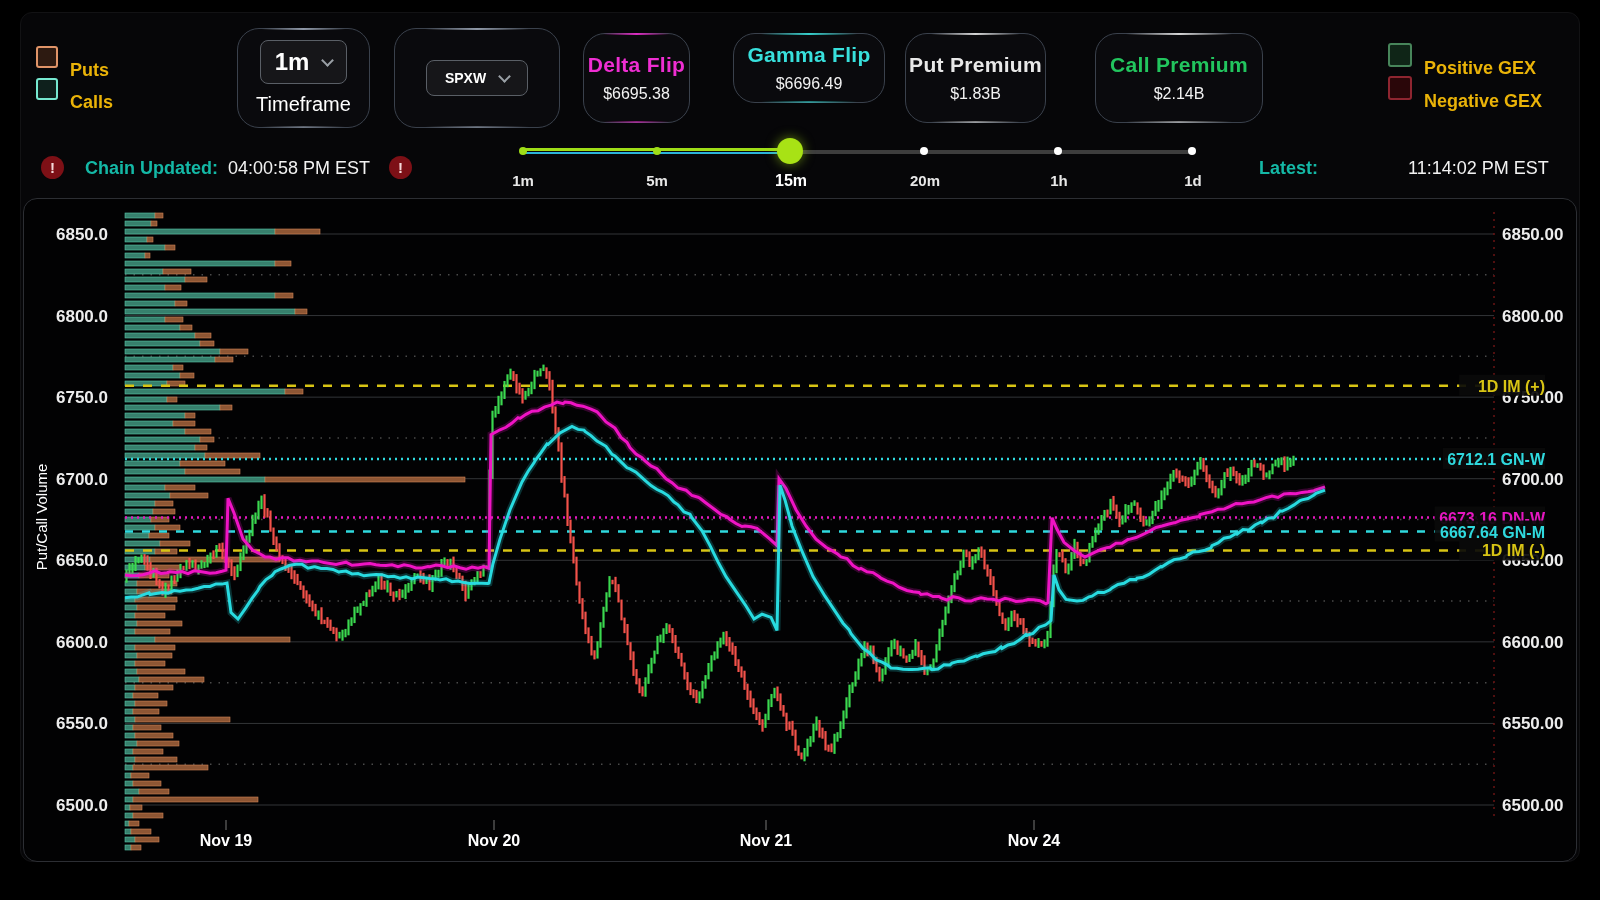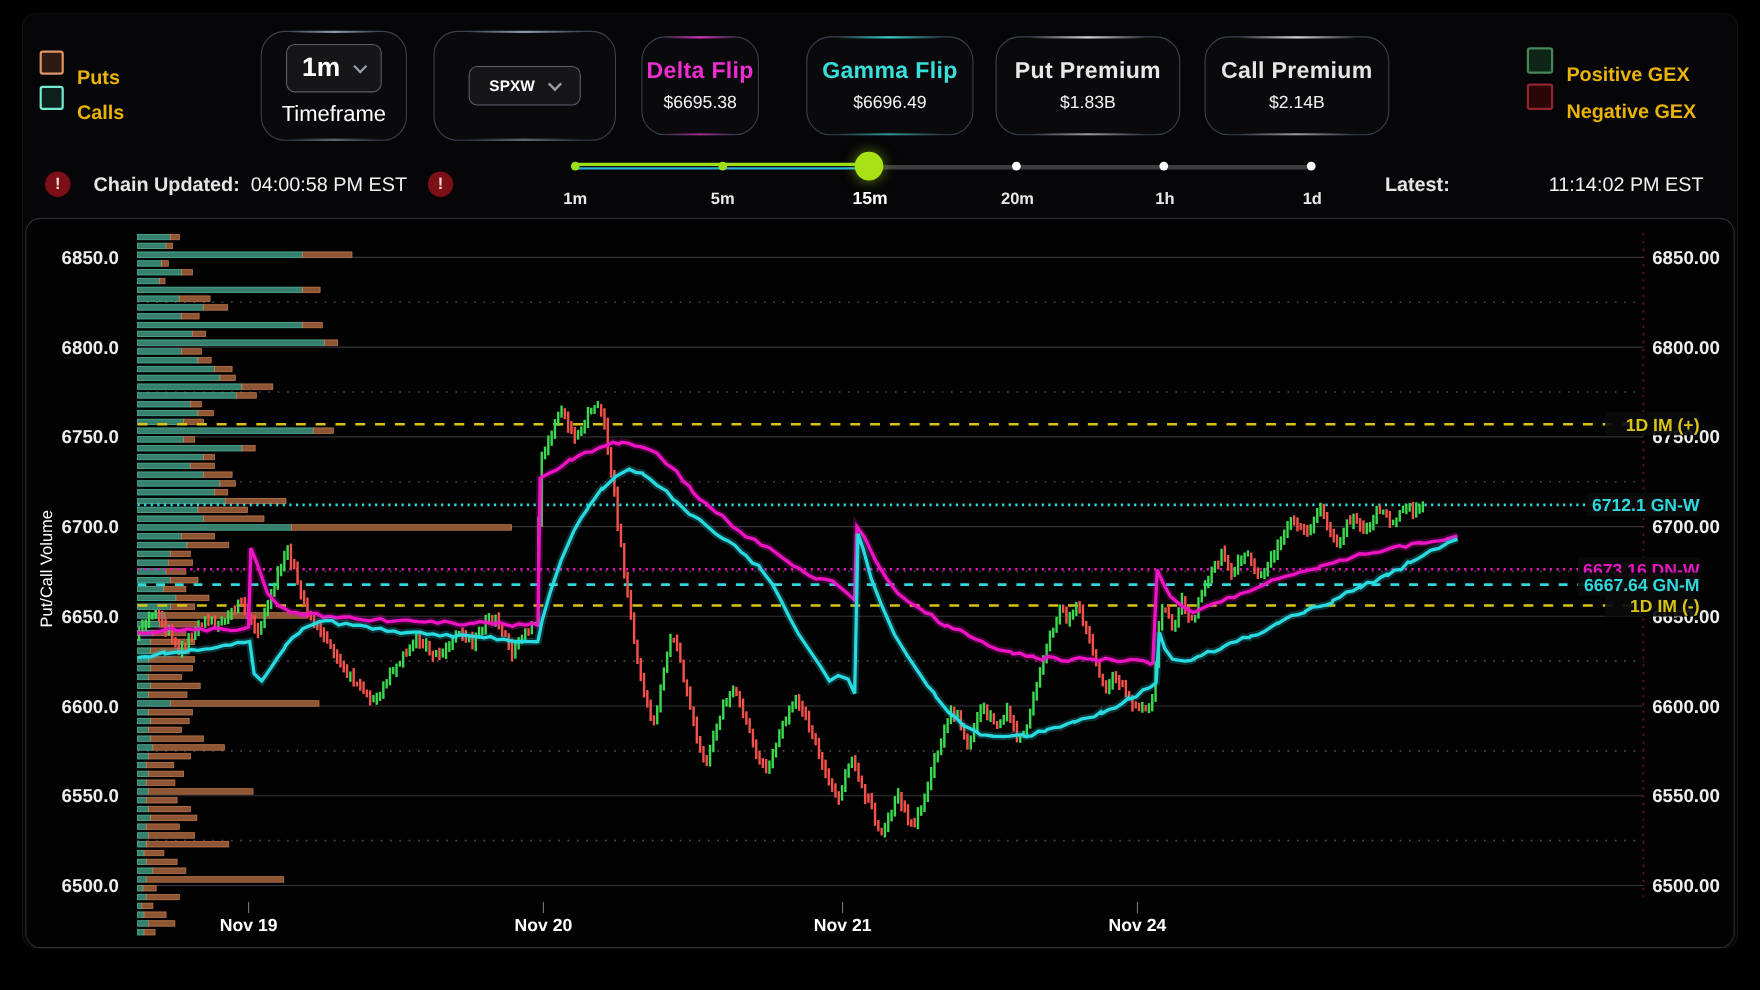--- a/index.html
+++ b/index.html
@@ -34,21 +34,21 @@
     display:flex; align-items:center; gap:14px; padding:7px 14px; cursor:pointer; }
   .select-value { color:#fff; font-weight:700; }
   .chevron { width:9px; height:9px; border-right:2px solid #9aa0a6;
     border-bottom:2px solid #9aa0a6; transform:rotate(45deg); margin-top:-4px; }
   .box-label { color:#fff; font-size:20px; margin-top:9px; }
 
   
   .alert { width:23px; height:23px; border-radius:50%; background:#7d1016;
     color:#f4d9d9; font-size:15px; font-weight:700; display:flex;
     align-items:center; justify-content:center; }
-  .status-label { color:#e5e5e5; font-size:18px; font-weight:700; }
+  .status-label { color:#14b8a6; font-size:18px; font-weight:700; }
   .status-time  { color:#f2f2f2; font-size:18px; }
 
   
   #slider-track-rest { position:absolute; height:4px; background:#3d3d3d; border-radius:2px; }
   #slider-track-active-top { position:absolute; height:3px; background:#9edd17; border-radius:2px; }
   #slider-track-active-bot { position:absolute; height:2px; background:#2bb3d9; border-radius:2px; }
   .slider-dot { position:absolute; border-radius:50%; }
   .dot-passed { width:8px; height:8px; background:#9edd17; }
   .dot-future { width:8px; height:8px; background:#fff; }
   .slider-thumb { position:absolute; width:26px; height:26px; border-radius:50%;
@@ -88,30 +88,30 @@
   <div class="select-box" style="padding:9px 18px;">
     <span class="select-value" style="font-size:14px;">SPXW</span>
     <span class="chevron"></span>
   </div>
 </div>
 
 <div class="hbox stat" style="left: 583px; top: 33px; width: 107px; height: 90px; --accent: #ef2ed2;">
   <div class="stat-title" style="color: rgb(239, 46, 210);">Delta Flip</div>
   <div class="stat-value">$6695.38</div>
 </div>
-<div class="hbox stat" style="left: 733px; top: 33px; width: 152px; height: 90px; --accent: #38e0dc;">
+<div class="hbox stat" style="left: 733px; top: 33px; width: 152px; height: 70px; --accent: #38e0dc;">
   <div class="stat-title" style="color: rgb(56, 224, 220);">Gamma Flip</div>
   <div class="stat-value">$6696.49</div>
 </div>
-<div class="hbox stat" style="left: 905px; top: 33px; width: 168px; height: 90px; --accent: #e8e8e8;">
+<div class="hbox stat" style="left: 905px; top: 33px; width: 141px; height: 90px; --accent: #e8e8e8;">
   <div class="stat-title" style="color: rgb(232, 232, 232);">Put Premium</div>
   <div class="stat-value">$1.83B</div>
 </div>
 <div class="hbox stat" style="left: 1095px; top: 33px; width: 168px; height: 90px; --accent: #e8e8e8;">
-  <div class="stat-title" style="color: #e5e5e5;">Call Premium</div>
+  <div class="stat-title" style="color: #22c55e;">Call Premium</div>
   <div class="stat-value">$2.14B</div>
 </div>
 
 <div class="legend-item" style="left:1388px; top:30px;">
   <span class="swatch sw-pos" style="width:24px;height:24px;"></span>
   <span class="legend-label">Positive GEX</span>
 </div>
 <div class="legend-item" style="left:1388px; top:63px;text-align:right;">
   <span class="swatch sw-neg" style="width:24px;height:24px;"></span>
   <span class="legend-label">Negative GEX</span>

